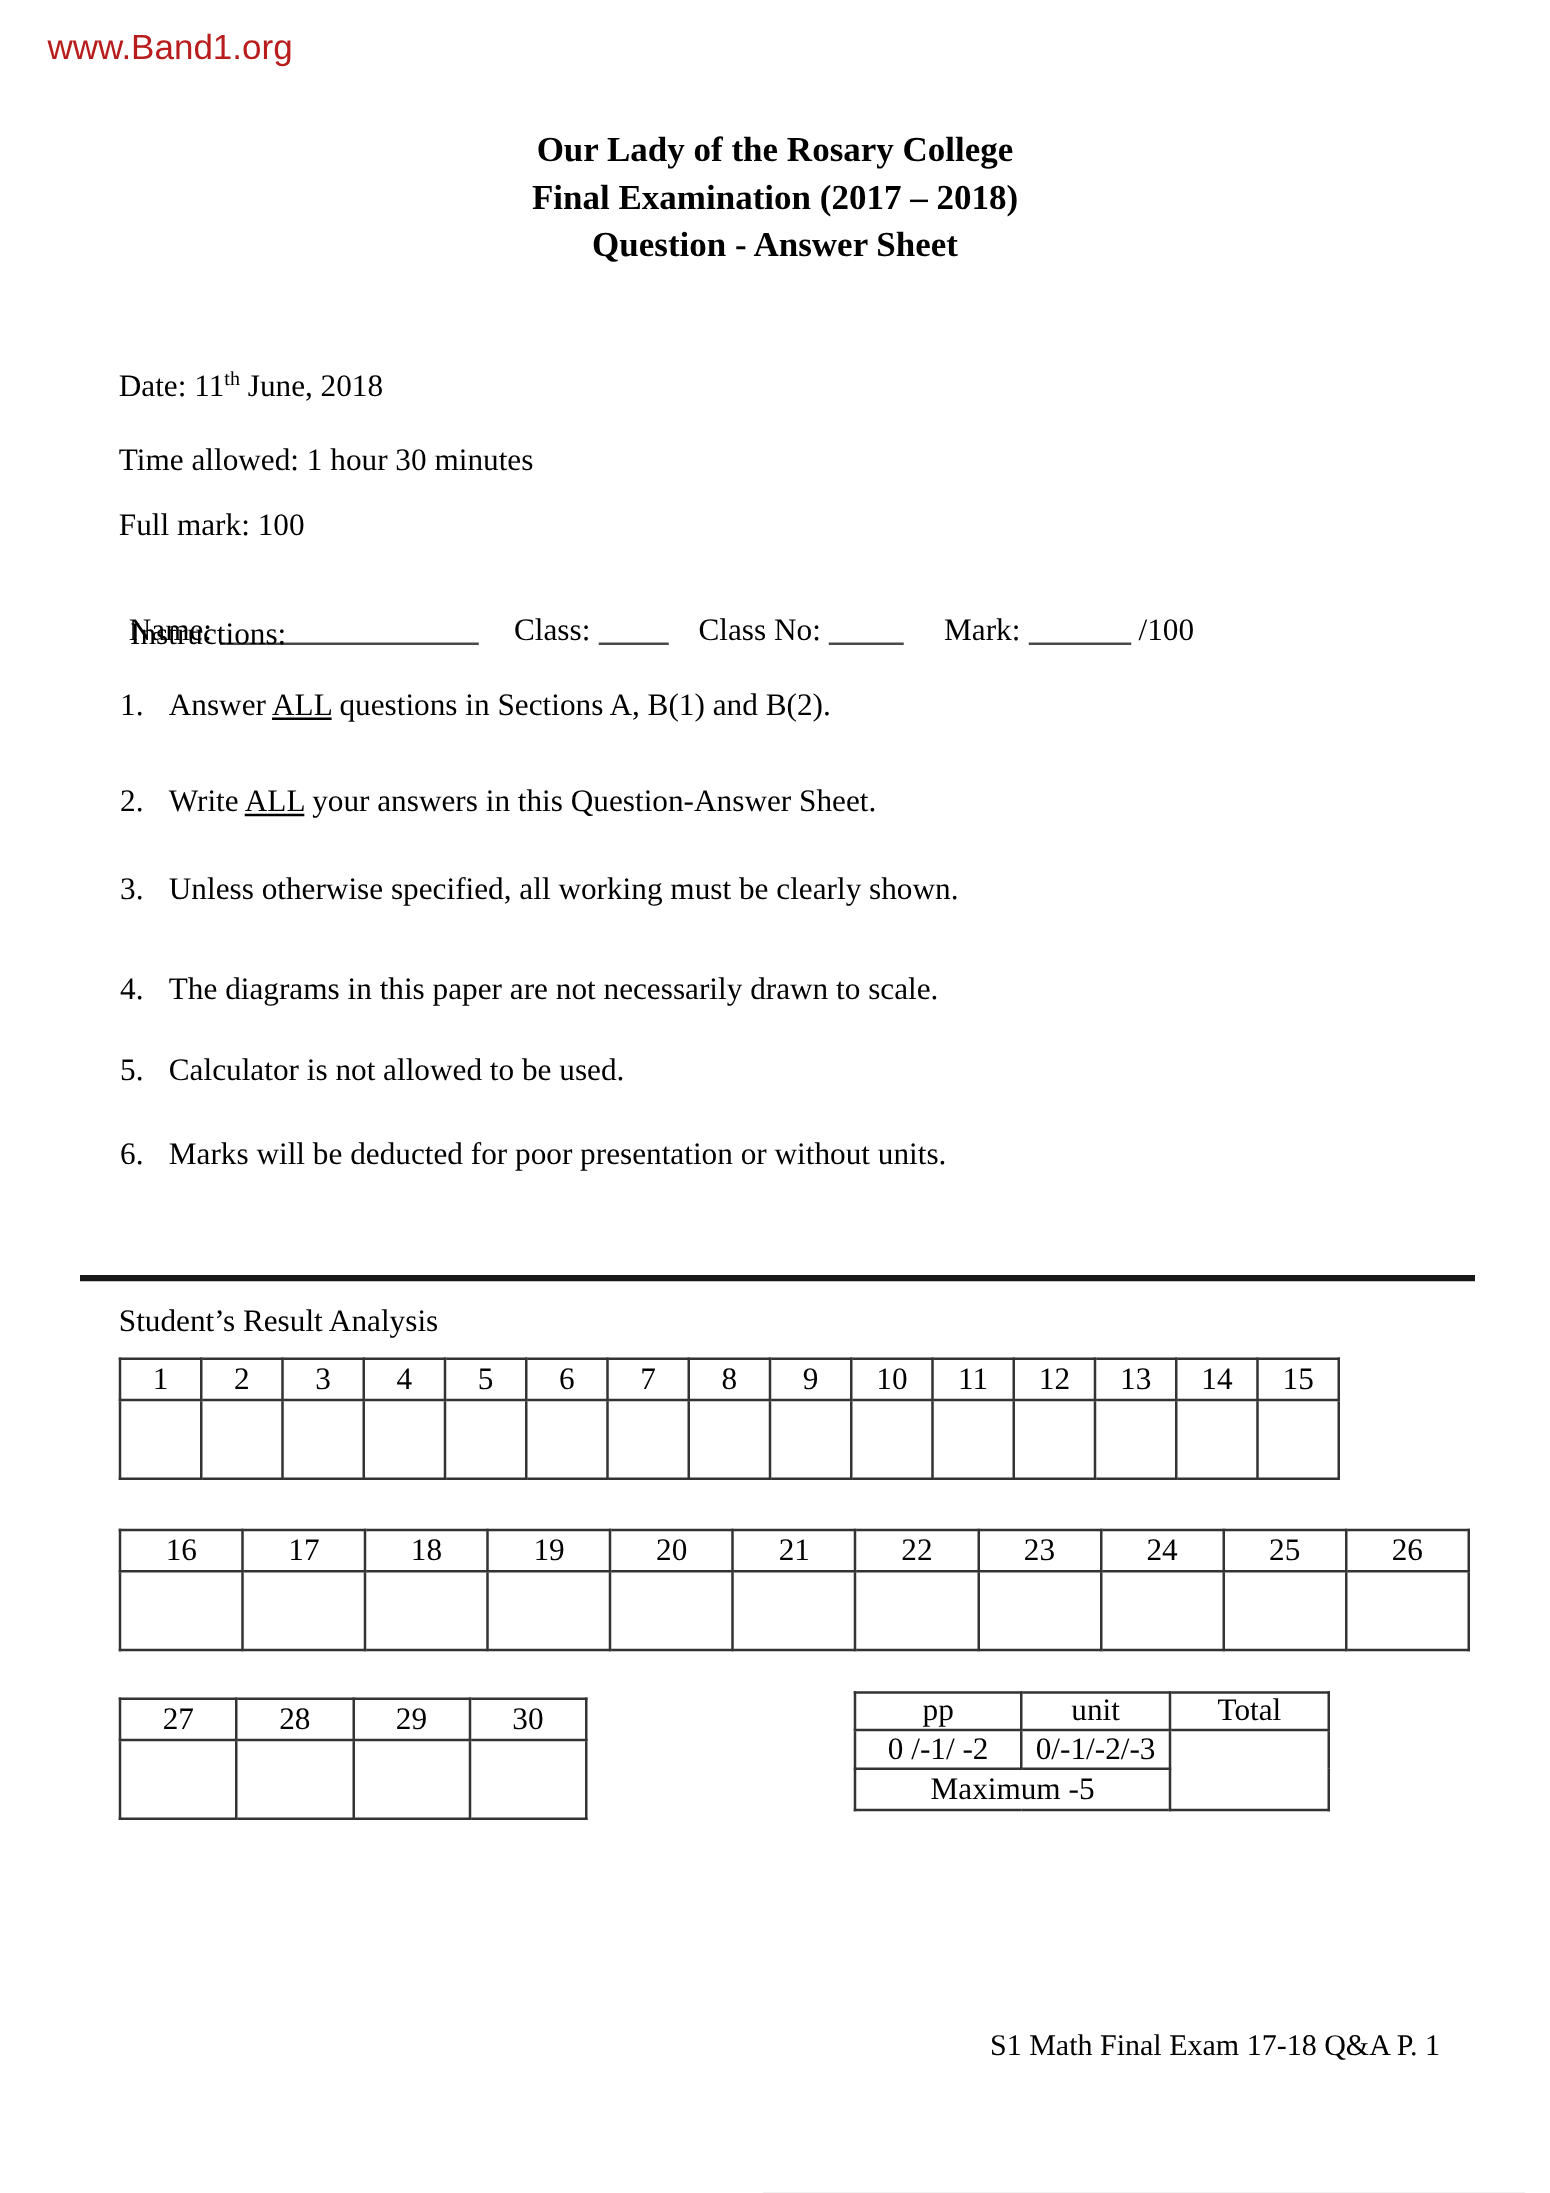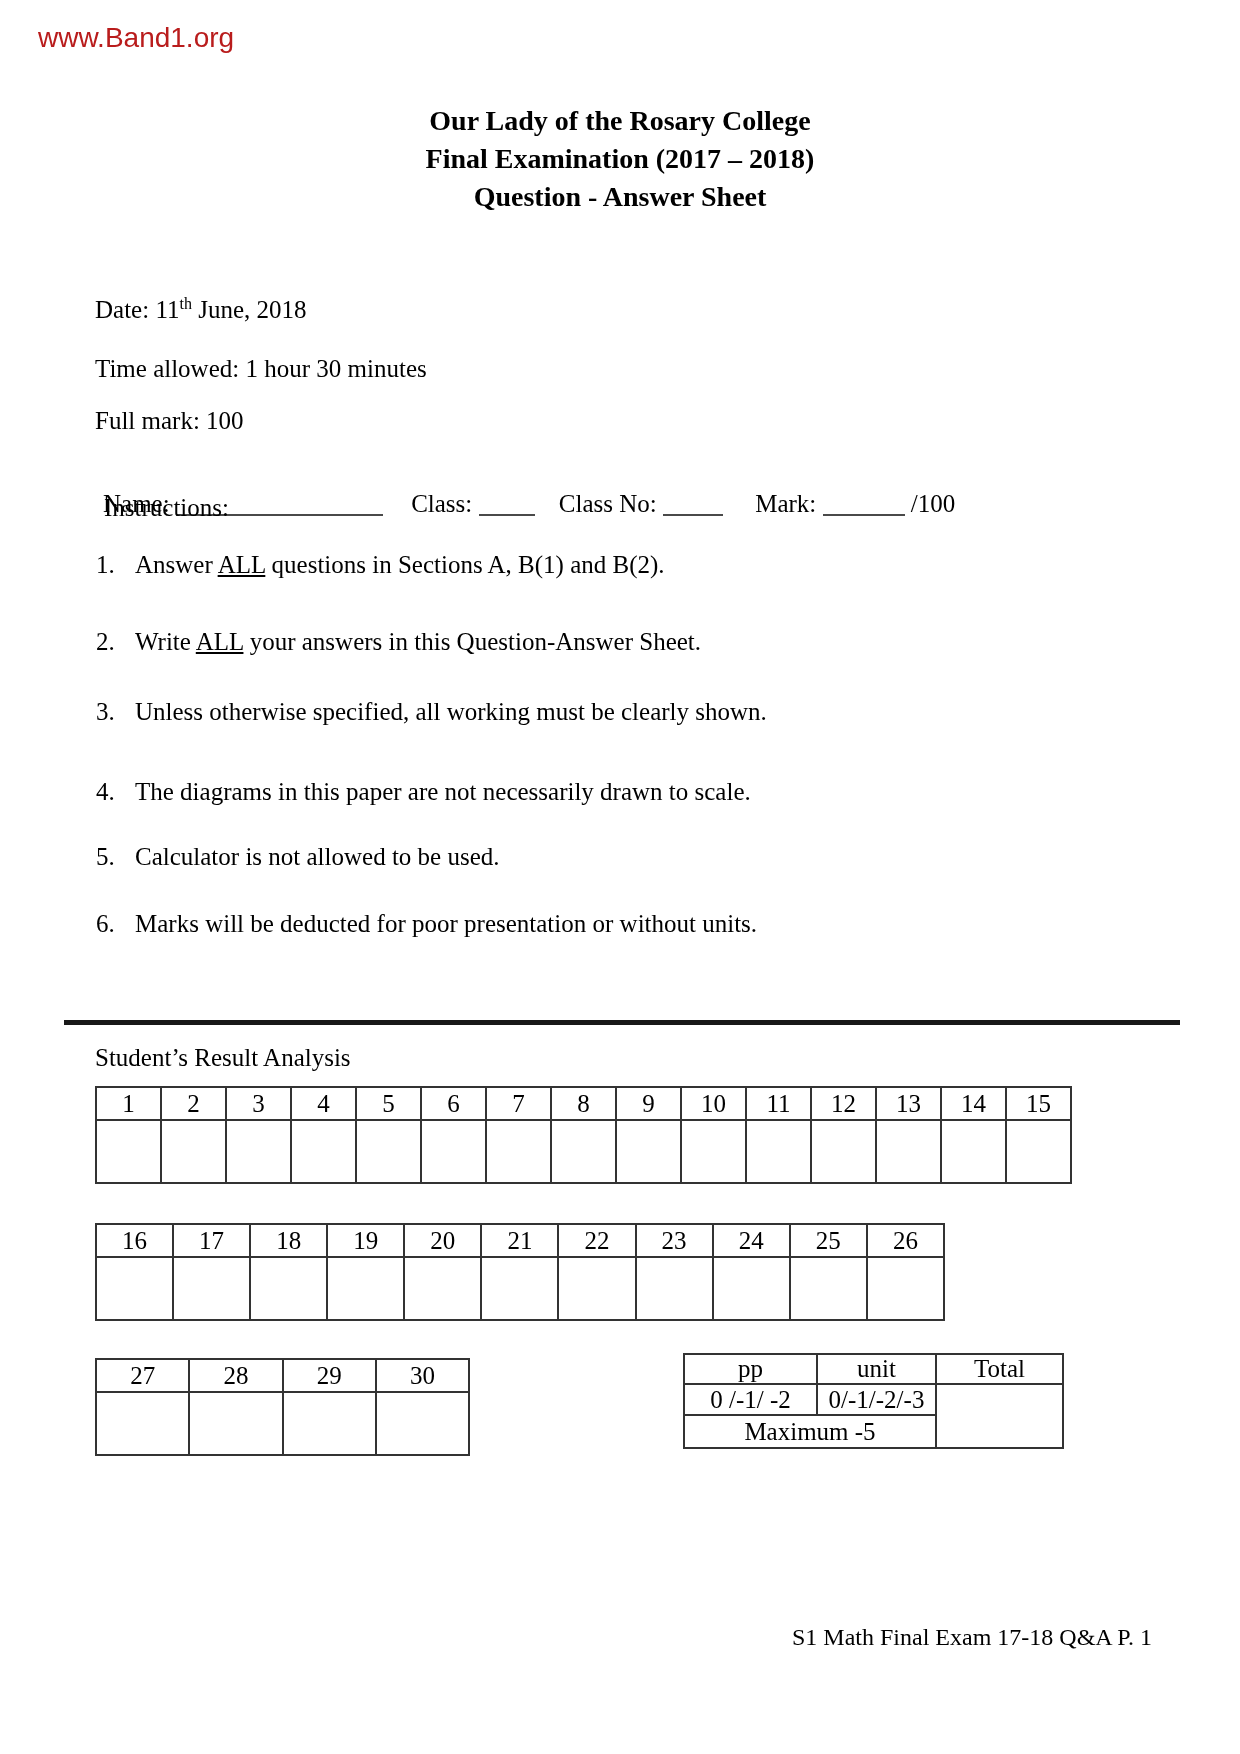--- a/index.html
+++ b/index.html
@@ -52,21 +52,21 @@
   .divider { left:64px; top:1020px; width:1116px; height:5px; background:#181818; }
   .analysis-title { left:95px; top:1044px; font-size:25px; }
 
   table { border-collapse:collapse; table-layout:fixed; }
   td {
     border:2px solid #333;
     text-align:center; vertical-align:middle;
     font-size:25px; padding:0;
   }
   .t1 { left:95px;  top:1086px; width:977px; }
-  .t2 { left:95px;  top:1223px; width:850px; }
+  .t2 { left:95px;  top:1223px; width:1081px; }
   .t3 { left:95px;  top:1358px; width:375px; }
   .t4 { left:683px; top:1353px; width:379px; }
   .hdr td  { height:33px; }
   .blank-row td { height:63px; }
   .t4 .hdr td { height:26px; }
   .t4 .r2 td  { height:31px; }
   .t4 .r3 td  { height:33px; }
   .t4 col.c-pp   { width:133px; }
   .t4 col.c-unit { width:119px; }
   .t4 col.c-tot  { width:127px; }

